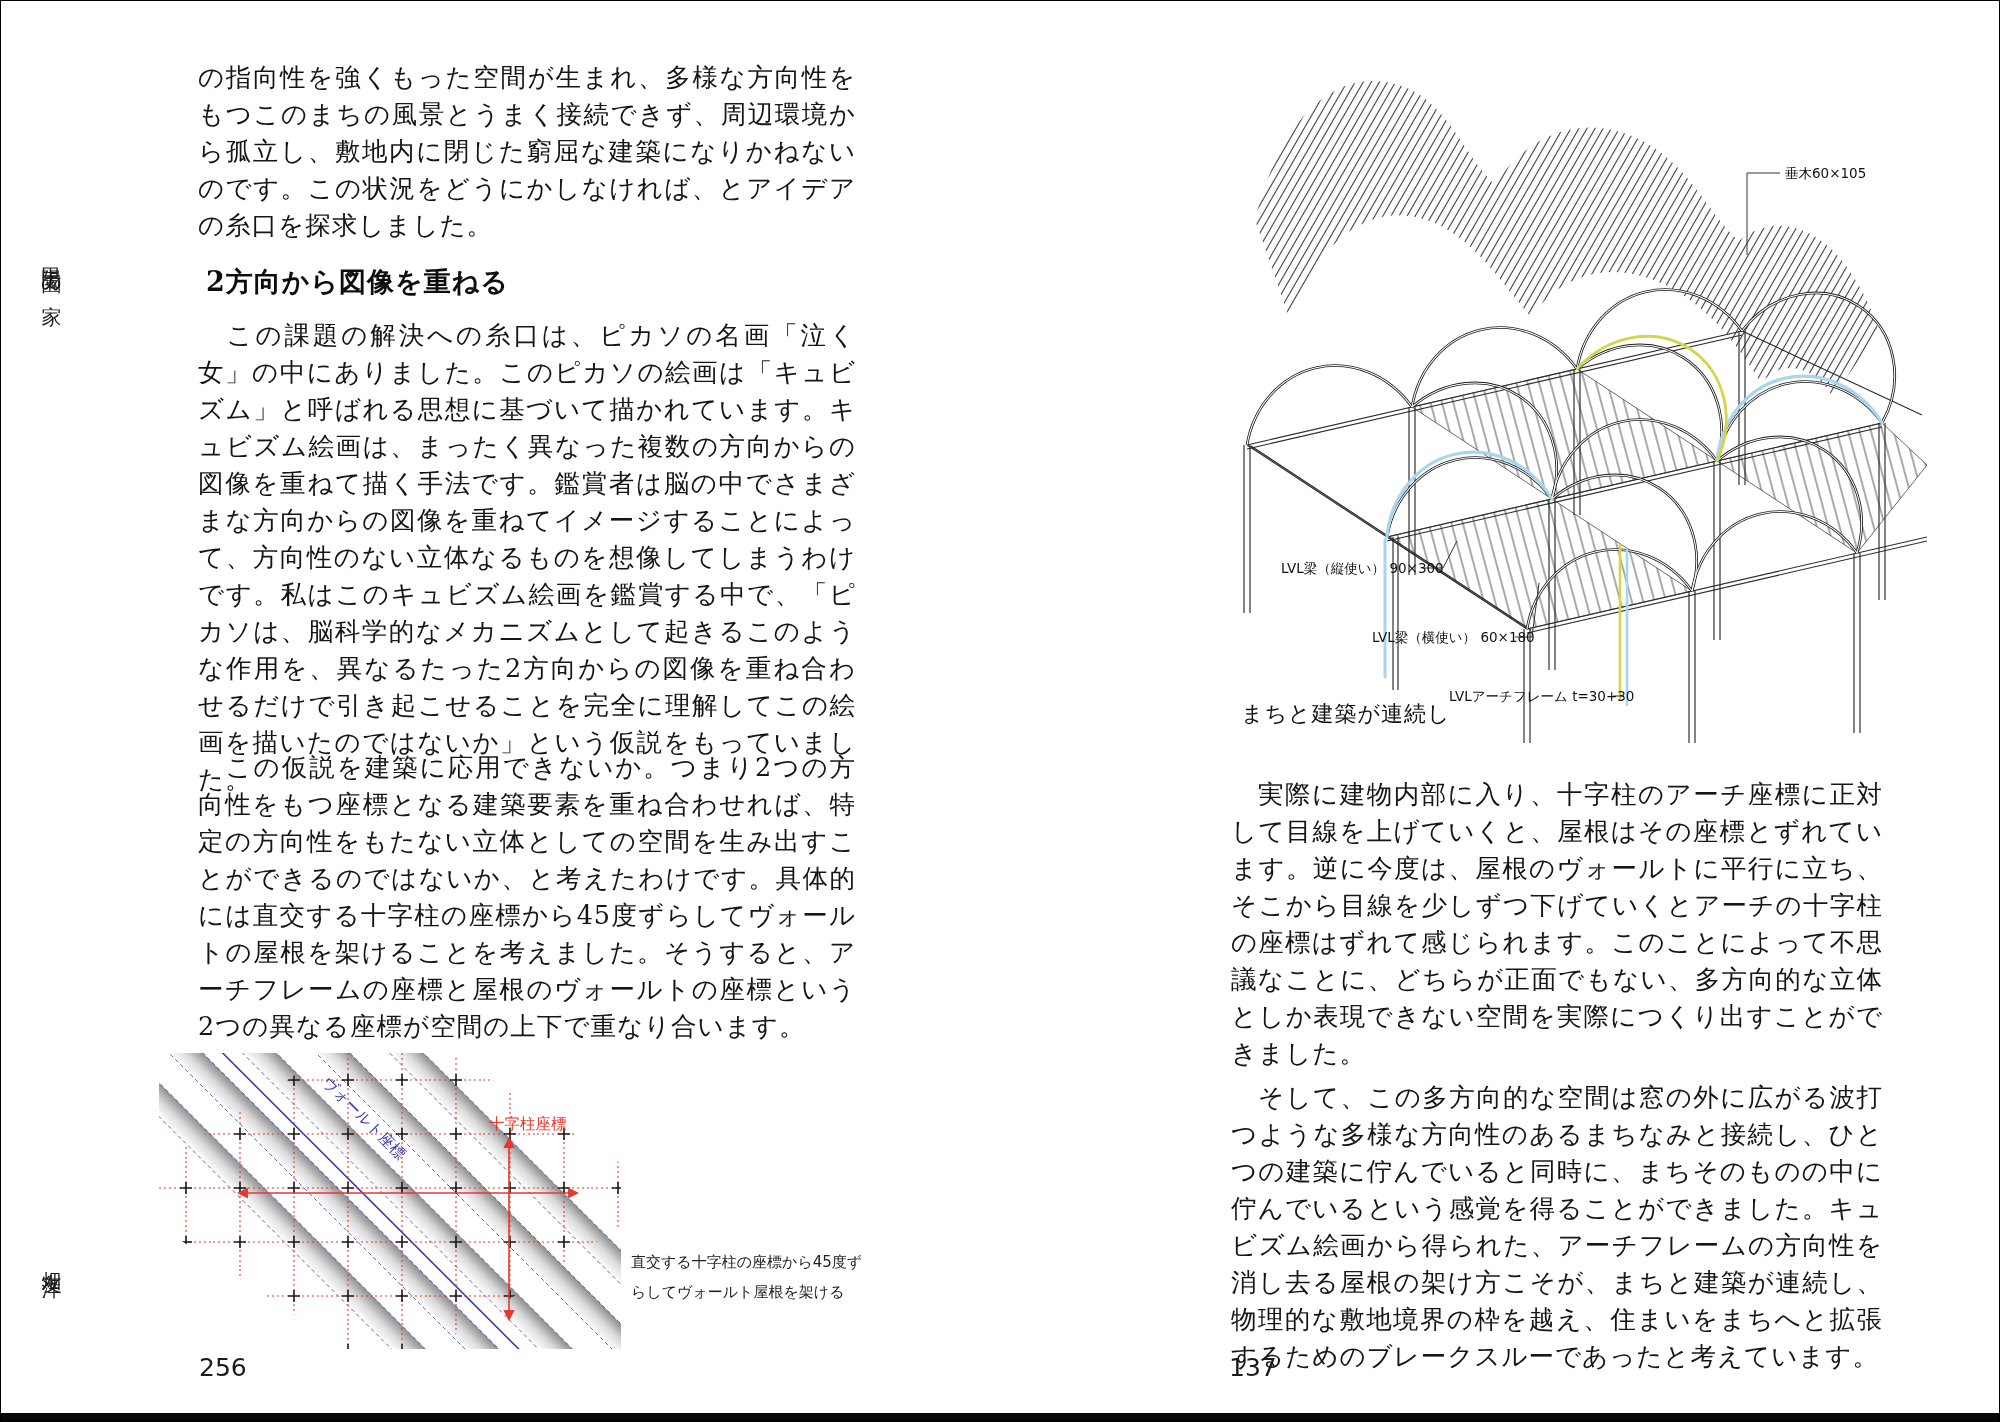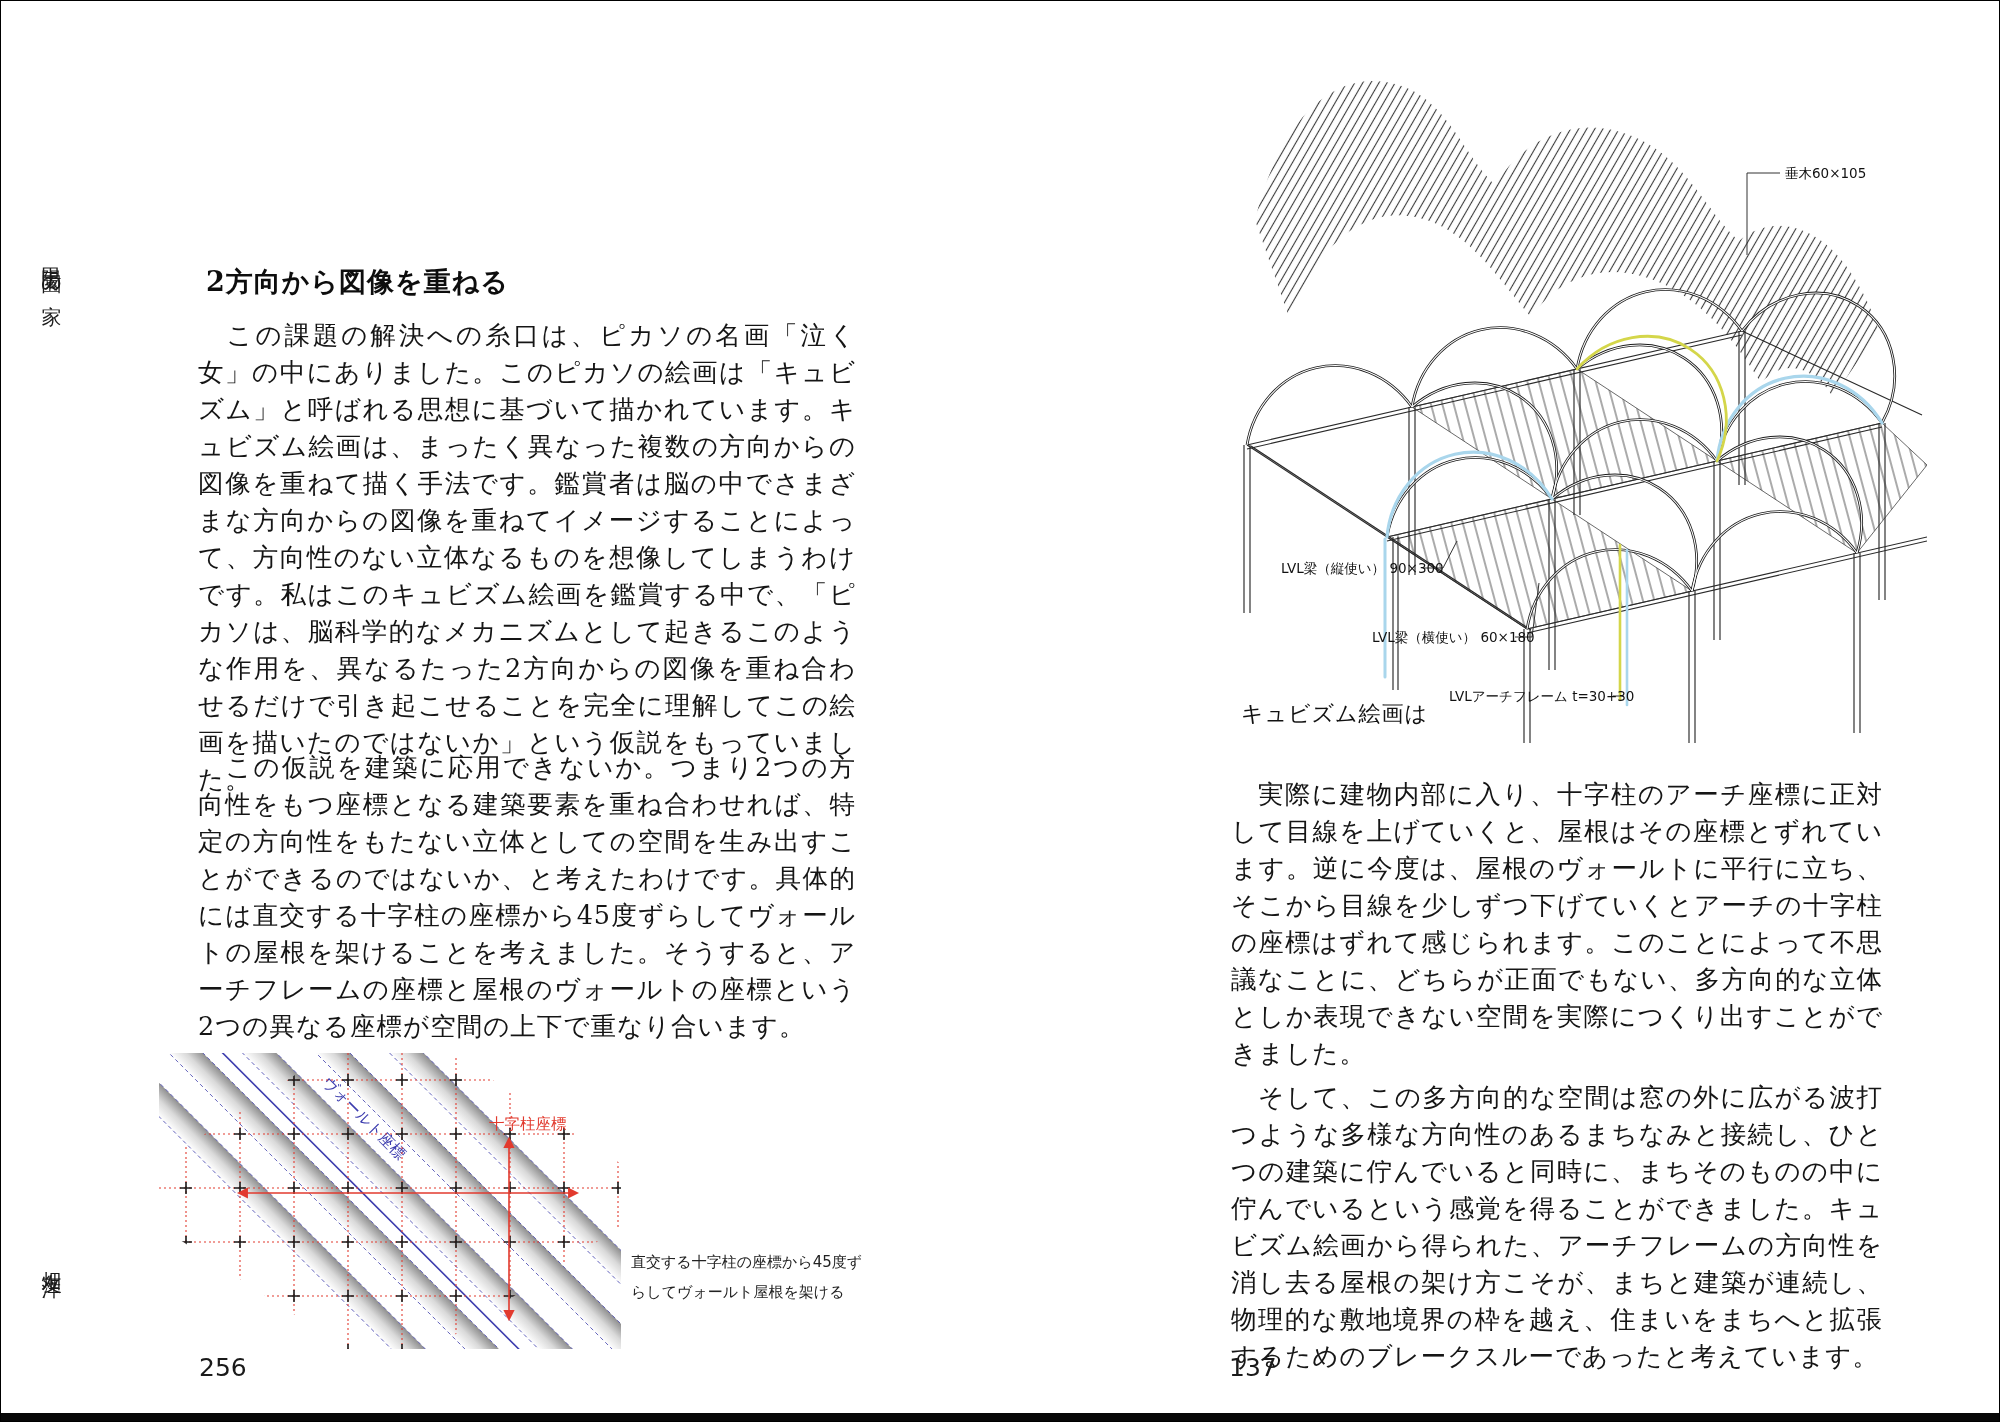--- a/index.html
+++ b/index.html
@@ -22,20 +22,21 @@
   .hl{fill:none;stroke-linecap:round;}
 </style>
 </head>
 <body>
 
 <div id="canvas">
 
   <div class="v-label" style="left:38px;top:250px;">甲陽園の家</div>
   <div class="v-label" style="left:38px;top:1254px;">畑友洋</div>
 
+  <p class="body-text" style="left:197px;top:58px;width:658px;">の指向性を強くもった空間が生まれ、多様な方向性をもつこのまちの風景とうまく接続できず、周辺環境から孤立し、敷地内に閉じた窮屈な建築になりかねないのです。この状況をどうにかしなければ、とアイデアの糸口を探求しました。</p>
   <h2 class="heading" style="left:197px;top:255px;">2方向から図像を重ねる</h2>
   <p class="body-text" style="left:197px;top:316px;width:658px;">　この課題の解決への糸口は、ピカソの名画「泣く女」の中にありました。このピカソの絵画は「キュビズム」と呼ばれる思想に基づいて描かれています。キュビズム絵画は、まったく異なった複数の方向からの図像を重ねて描く手法です。鑑賞者は脳の中でさまざまな方向からの図像を重ねてイメージすることによって、方向性のない立体なるものを想像してしまうわけです。私はこのキュビズム絵画を鑑賞する中で、「ピカソは、脳科学的なメカニズムとして起きるこのような作用を、異なるたった2方向からの図像を重ね合わせるだけで引き起こせることを完全に理解してこの絵画を描いたのではないか」という仮説をもっていました。</p>
   <p class="body-text" style="left:197px;top:748px;width:658px;">　この仮説を建築に応用できないか。つまり2つの方向性をもつ座標となる建築要素を重ね合わせれば、特定の方向性をもたない立体としての空間を生み出すことができるのではないか、と考えたわけです。具体的には直交する十字柱の座標から45度ずらしてヴォールトの屋根を架けることを考えました。そうすると、アーチフレームの座標と屋根のヴォールトの座標という2つの異なる座標が空間の上下で重なり合います。</p>
 
   <svg style="left:158px;top:1052px;" width="462" height="296" viewBox="0 0 462 296">
     <defs>
       <linearGradient id="vg" x1="0" y1="0" x2="0" y2="1">
         <stop offset="0" stop-color="#8f8f8f"></stop>
           <stop offset="0.5" stop-color="#d9d9d9"></stop>
           <stop offset="1" stop-color="#ffffff"></stop>
@@ -129,21 +130,21 @@
     <path class="lead" d="M553,128 H520 M520,128 V210"></path>
     <text class="tl" x="558" y="133">垂木60×105</text>
     <path class="lead" d="M196,523 H216 L230,496"></path>
     <text class="tl" x="54" y="528">LVL梁（縦使い） 90×300</text>
     <path class="lead" d="M288,592 H305 L312,538"></path>
     <text class="tl" x="145" y="597">LVL梁（横使い） 60×180</text>
     <path class="lead" d="M386,651 H397"></path>
     <text class="tl" x="222" y="656">LVLアーチフレーム t=30+30</text>
   </svg>
 
-  <div class="diagram-caption" style="left:1240px;top:698px;">キュビズム絵画は</div>
+  <div class="diagram-caption" style="left:1240px;top:698px;">まちと建築が連続し</div>
 
   <p class="body-text" style="left:1230px;top:1078px;width:652px;">　そして、この多方向的な空間は窓の外に広がる波打つような多様な方向性のあるまちなみと接続し、ひとつの建築に佇んでいると同時に、まちそのものの中に佇んでいるという感覚を得ることができました。キュビズム絵画から得られた、アーチフレームの方向性を消し去る屋根の架け方こそが、まちと建築が連続し、物理的な敷地境界の枠を越え、住まいをまちへと拡張するためのブレークスルーであったと考えています。</p>
   <p class="body-text" style="left:1230px;top:775px;width:652px;">　実際に建物内部に入り、十字柱のアーチ座標に正対して目線を上げていくと、屋根はその座標とずれています。逆に今度は、屋根のヴォールトに平行に立ち、そこから目線を少しずつ下げていくとアーチの十字柱の座標はずれて感じられます。このことによって不思議なことに、どちらが正面でもない、多方向的な立体としか表現できない空間を実際につくり出すことができました。</p>
 
   <div class="pagenum" style="left:1228px;top:1352px;">137</div>
 
   <div class="bottom-bar"></div>
 </div>
 
 </body></html>

